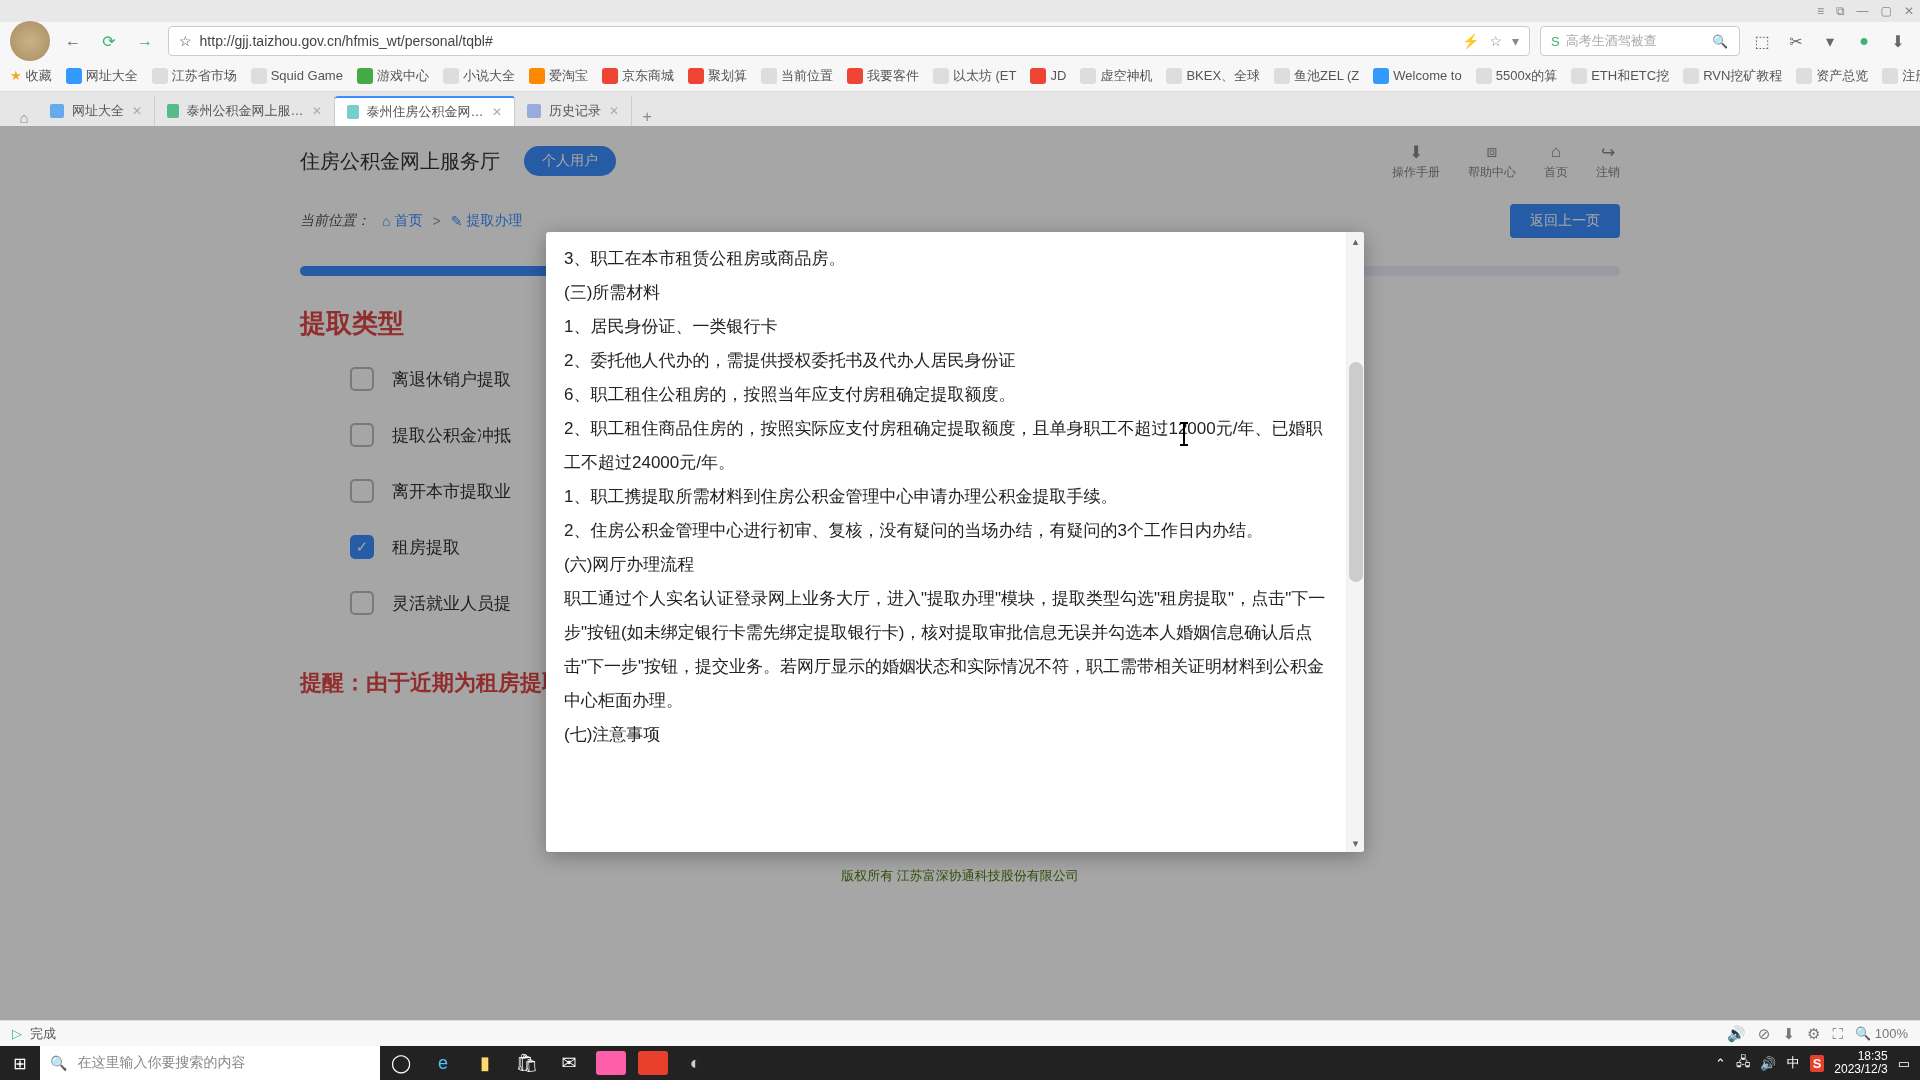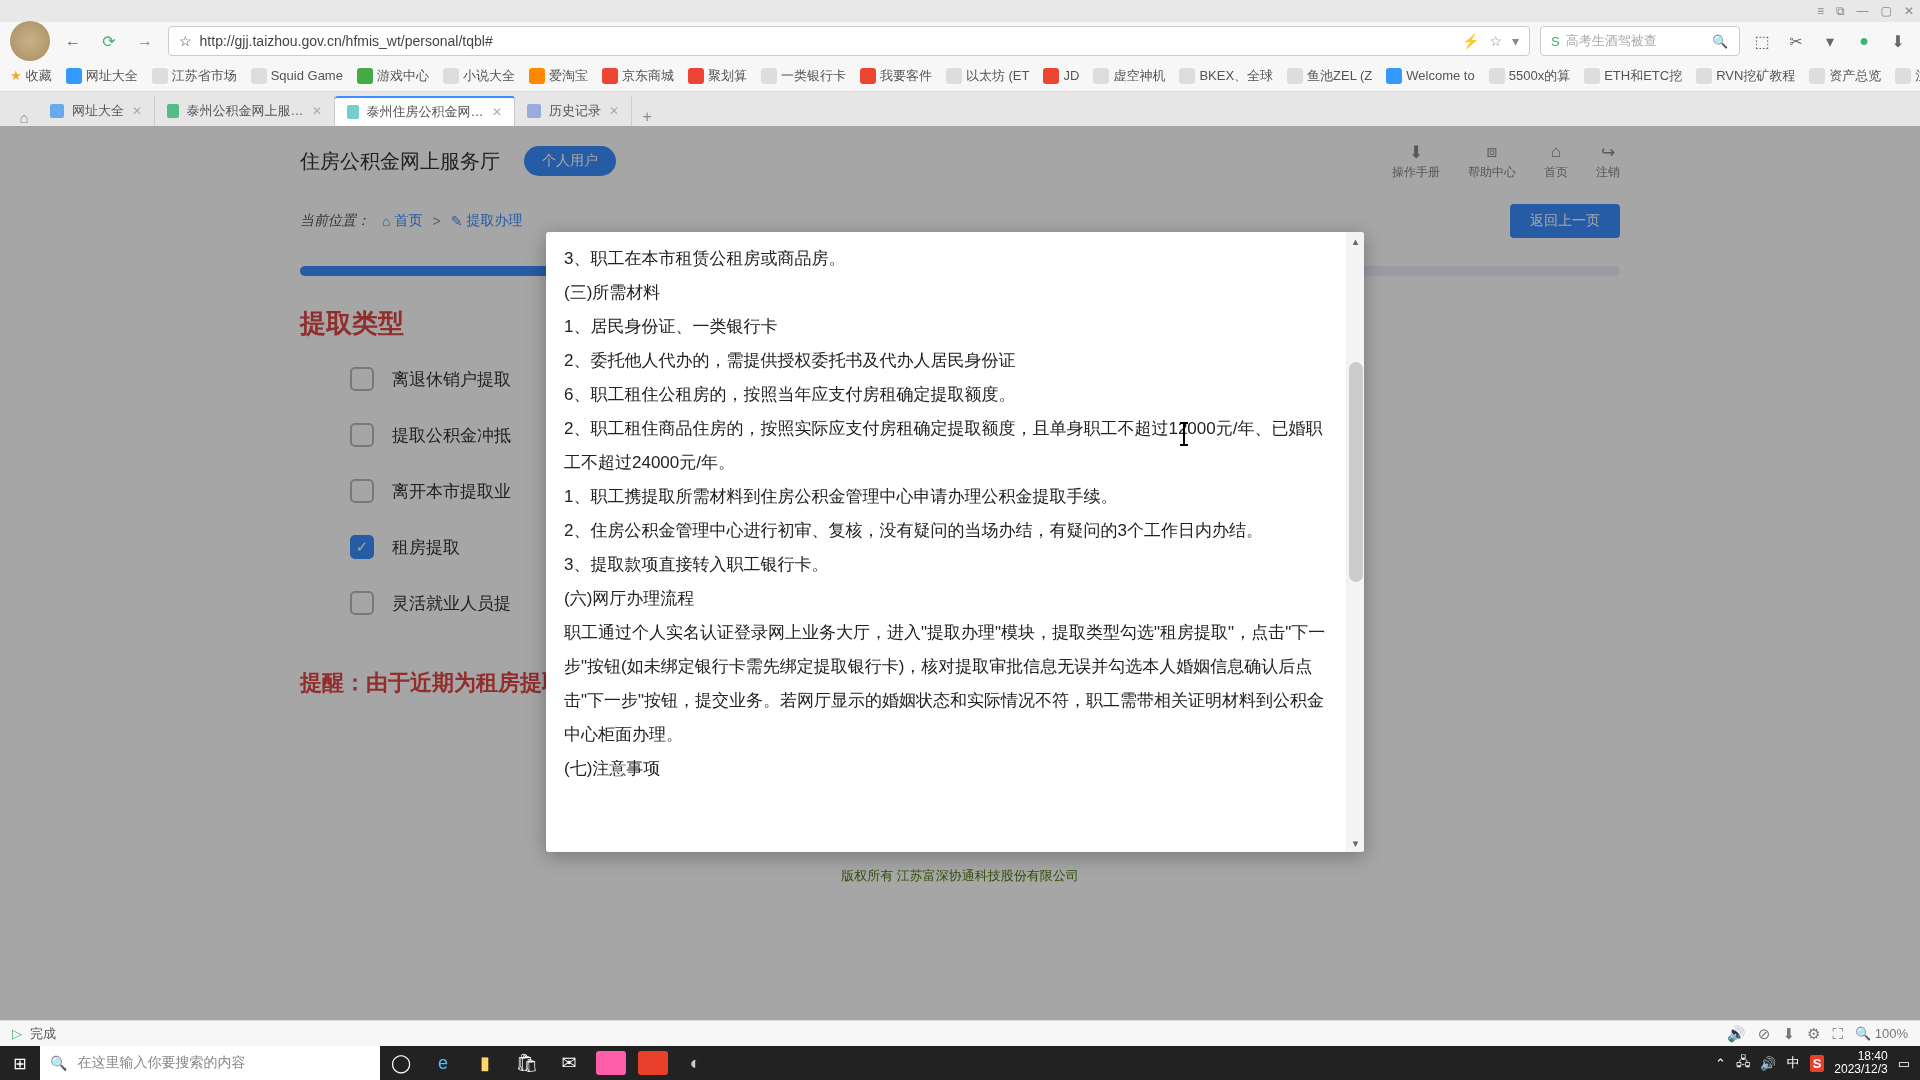--- a/index.html
+++ b/index.html
@@ -164,21 +164,21 @@
     <div class="bm">
         <span class="ico red"></span>
         <span>京东商城</span>
       </div>
     <div class="bm">
         <span class="ico red"></span>
         <span>聚划算</span>
       </div>
     <div class="bm">
         <span class="ico"></span>
-        <span>一类银行卡</span>
+        <span>当前位置</span>
       </div>
     <div class="bm">
         <span class="ico red"></span>
         <span>我要客件</span>
       </div>
     <div class="bm">
         <span class="ico"></span>
         <span>以太坊 (ET</span>
       </div>
     <div class="bm">
@@ -324,21 +324,20 @@
 <div class="modal">
   <div class="modal-body">
     <div>3、职工在本市租赁公租房或商品房。</div>
     <div>(三)所需材料</div>
     <div>1、居民身份证、一类银行卡</div>
     <div>2、委托他人代办的，需提供授权委托书及代办人居民身份证</div>
     <div>6、职工租住公租房的，按照当年应支付房租确定提取额度。</div>
     <div>2、职工租住商品住房的，按照实际应支付房租确定提取额度，且单身职工不超过12000元/年、已婚职工不超过24000元/年。</div>
     <div>1、职工携提取所需材料到住房公积金管理中心申请办理公积金提取手续。</div>
     <div>2、住房公积金管理中心进行初审、复核，没有疑问的当场办结，有疑问的3个工作日内办结。</div>
-    <div>3、提取款项直接转入职工银行卡。</div>
     <div>(六)网厅办理流程</div>
     <div>职工通过个人实名认证登录网上业务大厅，进入"提取办理"模块，提取类型勾选"租房提取"，点击"下一步"按钮(如未绑定银行卡需先绑定提取银行卡)，核对提取审批信息无误并勾选本人婚姻信息确认后点击"下一步"按钮，提交业务。若网厅显示的婚姻状态和实际情况不符，职工需带相关证明材料到公积金中心柜面办理。</div>
     <div>(七)注意事项</div>
 
   </div>
   <div class="modal-scroll">
     <div class="arrow">▴</div>
     <div class="thumb"></div>
     <div class="arrow" style="position:absolute;bottom:0;width:100%">▾</div>
   </div>
@@ -375,18 +374,18 @@
     <div class="ti" style="background:#e8402a;width:30px;height:24px;margin:5px 6px;border-radius:3px"></div>
     <div class="ti" style="color:#ccc">◐</div>
   </div>
   <div class="tray">
     <span>⌃</span>
     <span>🖧</span>
     <span>🔊</span>
     <span>中</span>
     <span style="background:#e8402a;padding:1px 3px;border-radius:2px;font-weight:bold">S</span>
     <div class="clock">
-      <div>18:40</div>
+      <div>18:35</div>
       <div>2023/12/3</div>
     </div>
     <span>▭</span>
   </div>
 </div>
 
 </body></html>

